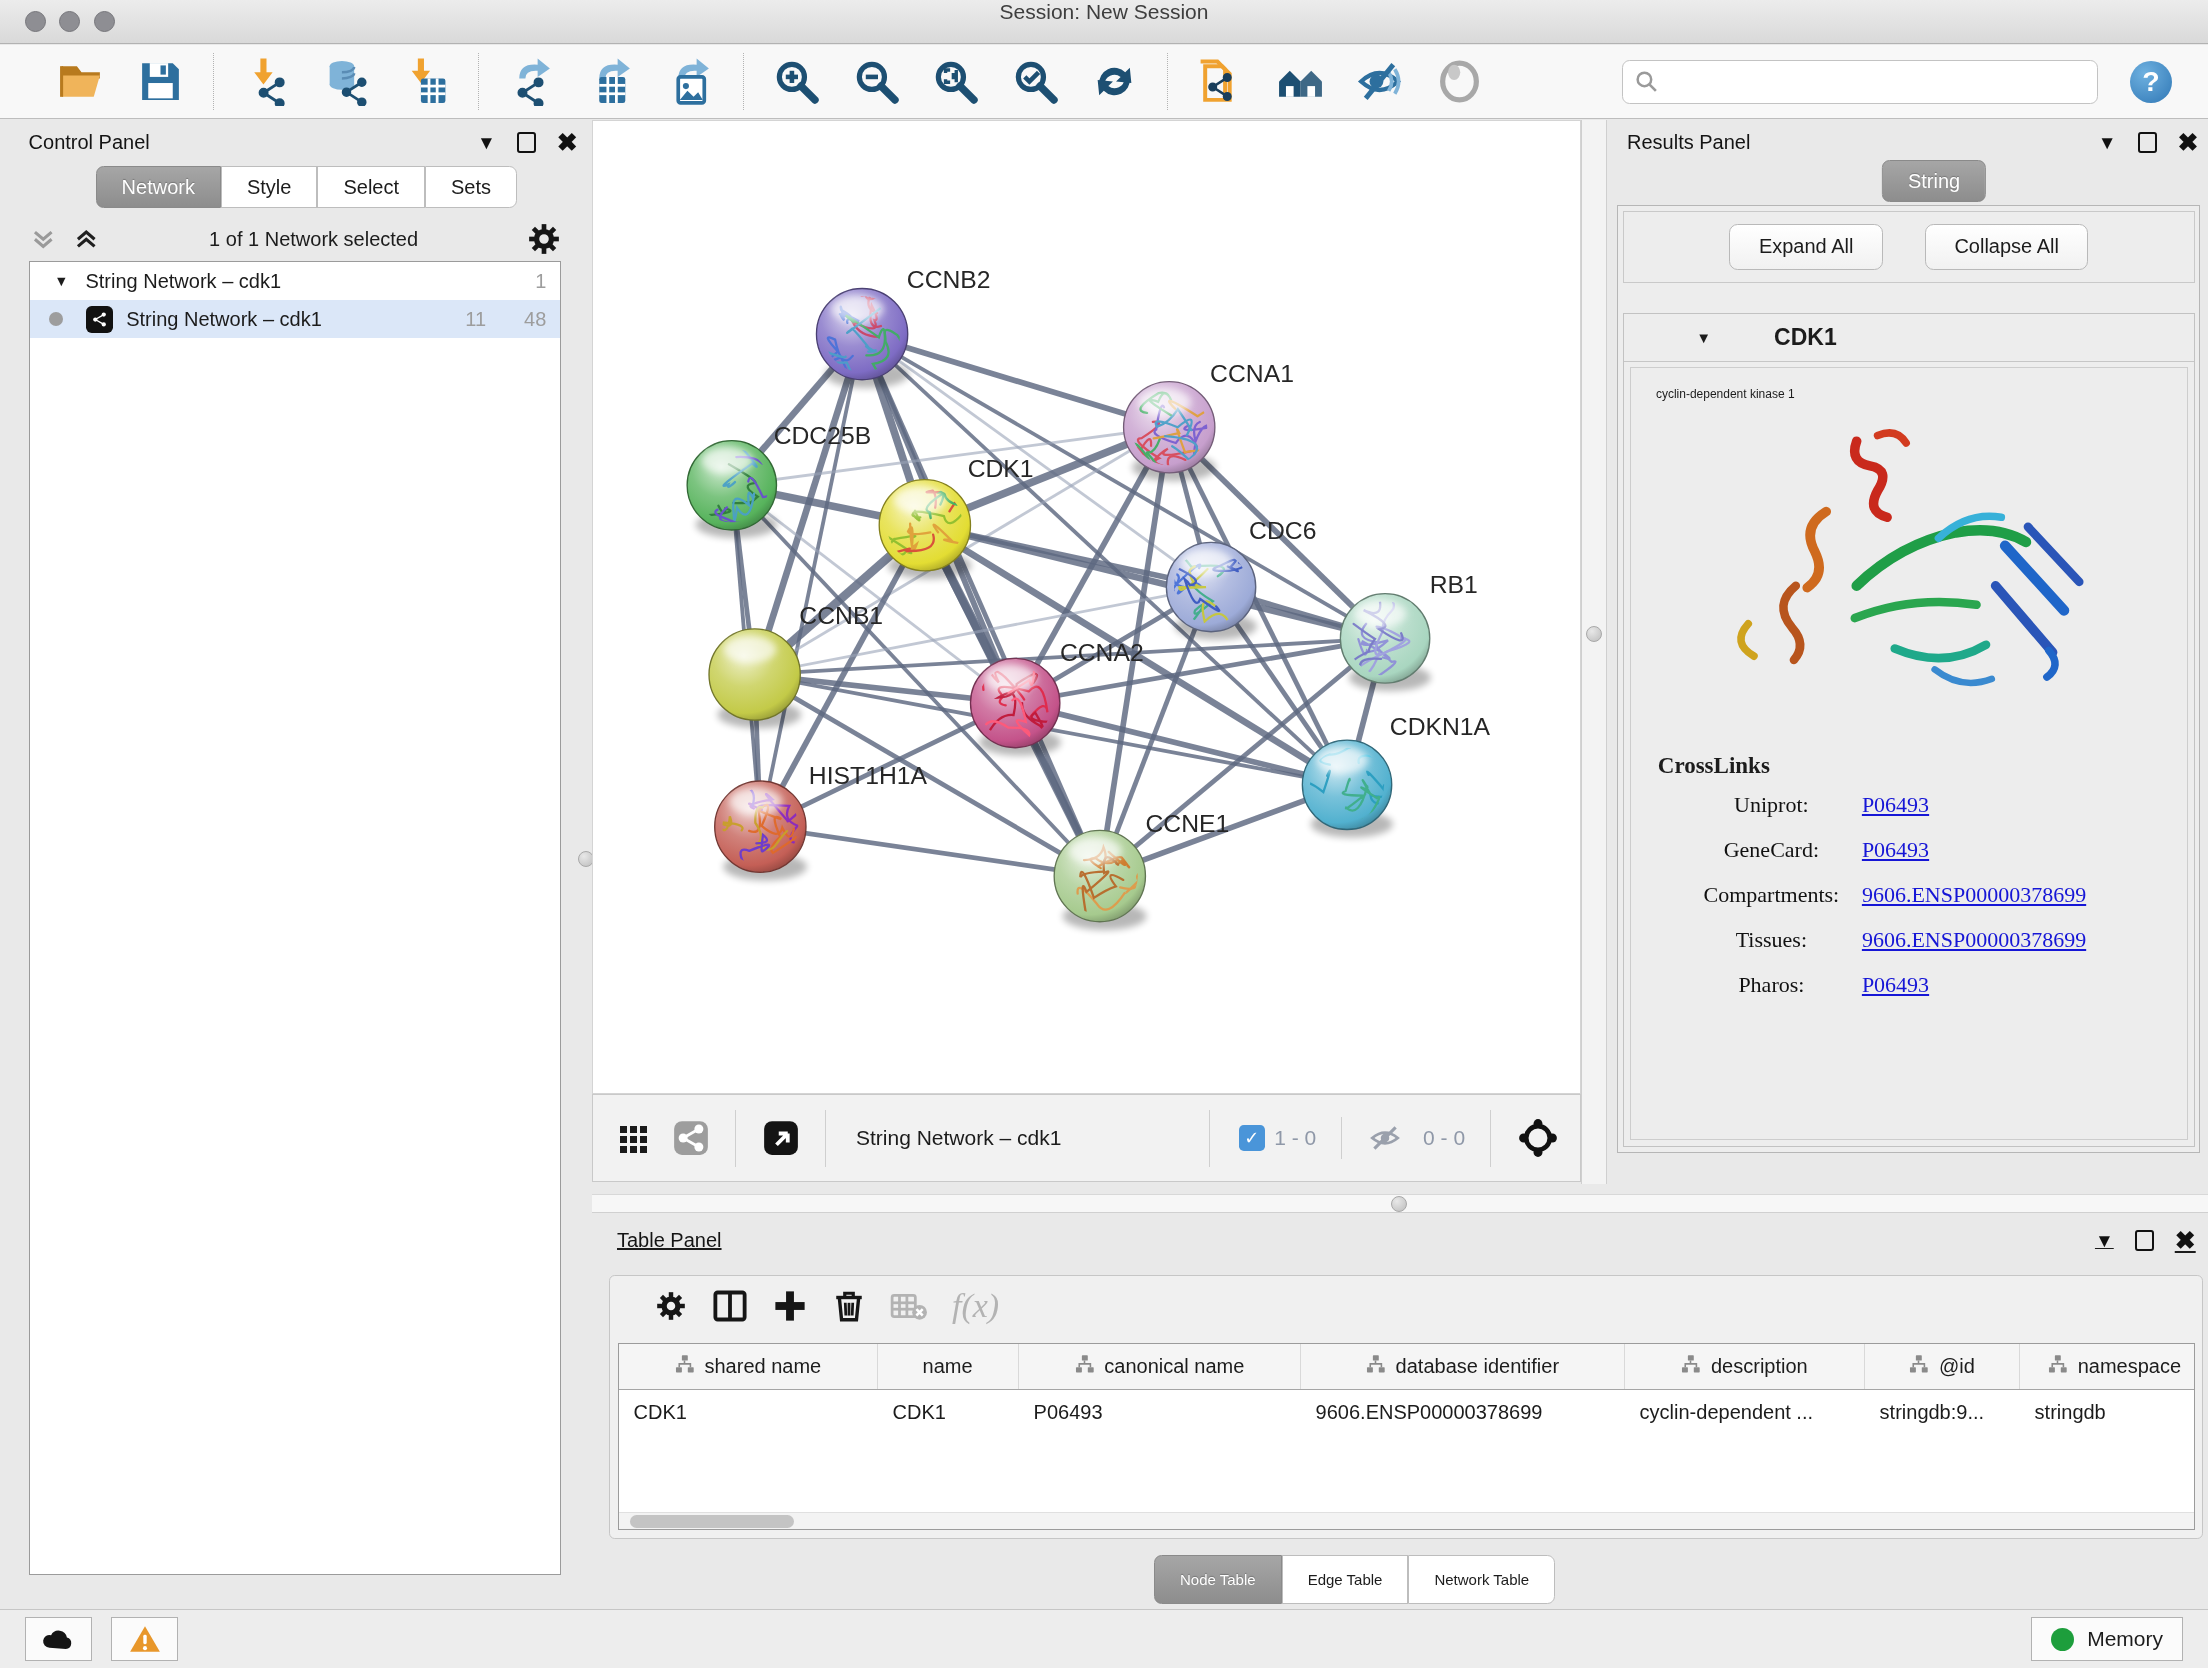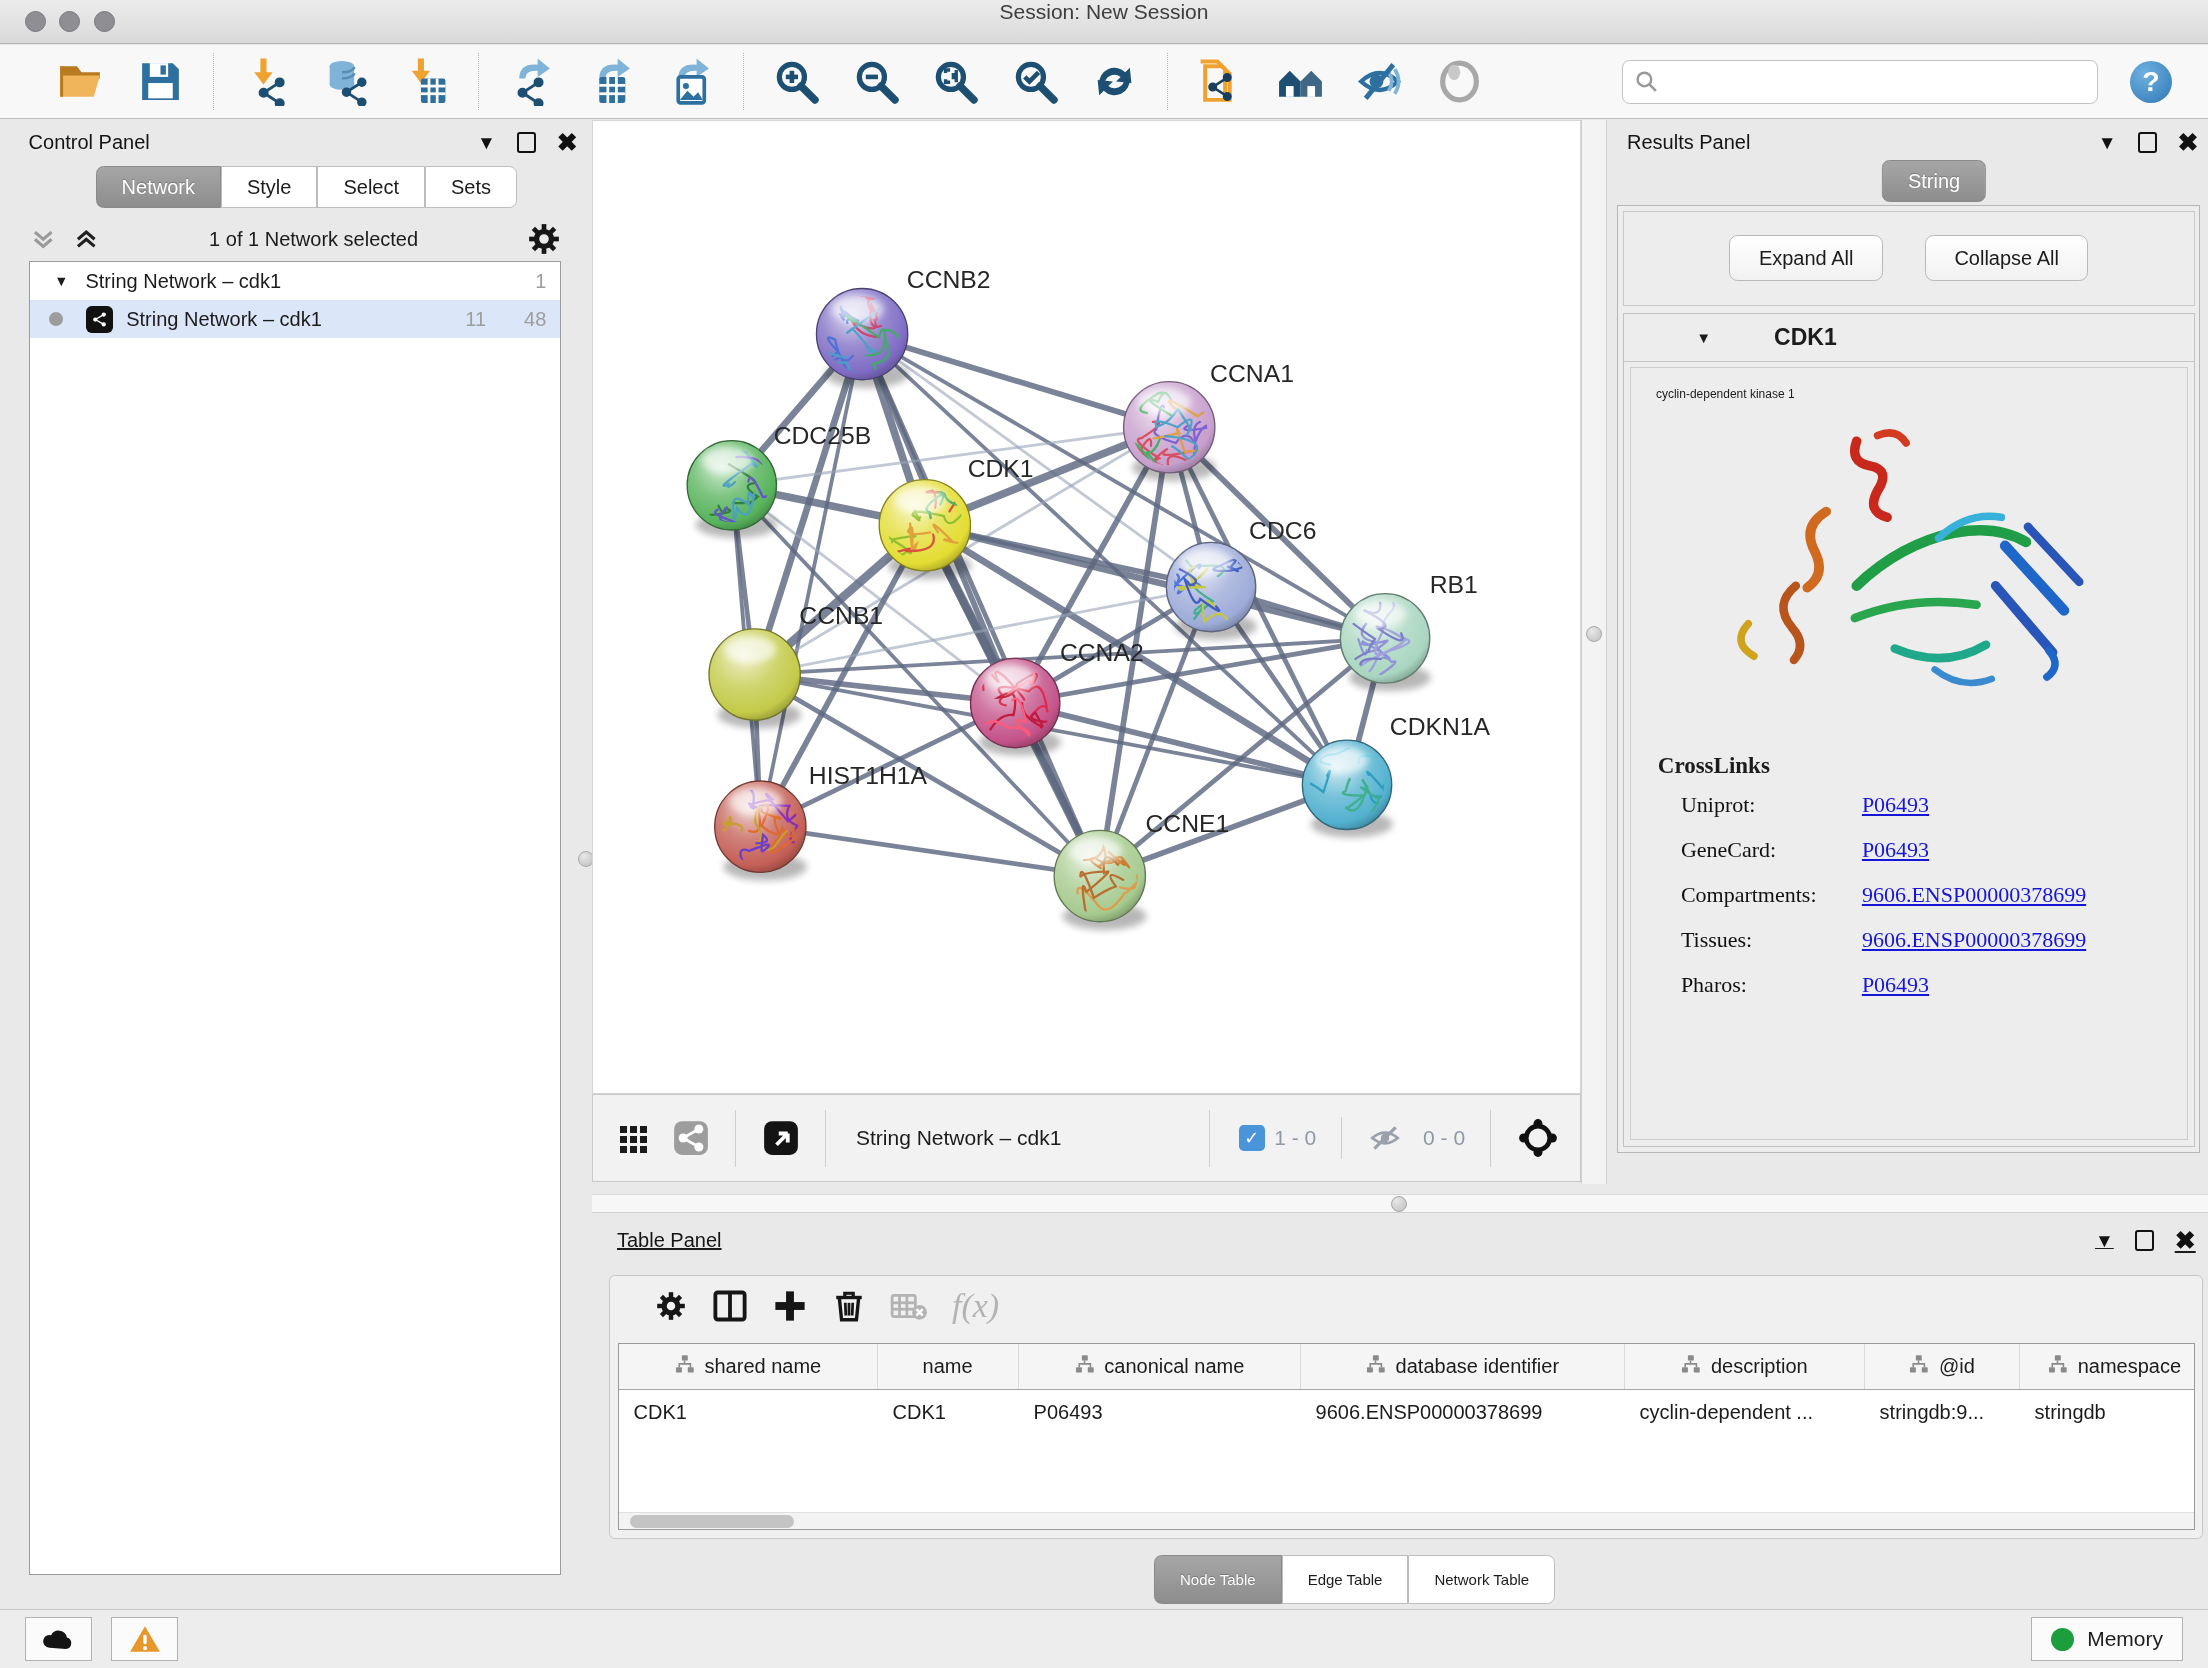--- a/index.html
+++ b/index.html
@@ -73,33 +73,33 @@
   #net-title { margin-left:15px; }
   .nt-count { color:#8f98a8; font-size:21px; margin:0 9.5px; }
   .nt-check { width:26px; height:26px; border-radius:4.8px; background:#4a95d9; display:inline-flex;
     align-items:center; justify-content:center; color:#fff; font-size:18px; margin-left:13.3px; }
 
   
   #results-panel { position:absolute; left:1606px; top:120px; width:602px; height:1037px; }
   #rp-header { padding:9.5px 9.5px 0 21px; }
   #rp-tab { position:absolute; left:50%; transform:translateX(-50%); top:40px; border-radius:7.6px; }
   #rp-box { position:absolute; left:11.4px; right:7.6px; top:85px; bottom:3.8px; border:1.9px solid #b6b6b6; background:#ededed; }
-  #rp-buttons { margin:4.8px; height:95px; border:1px solid #c9c9c9; display:flex; align-items:center; justify-content:center; gap:42px; }
+  #rp-buttons { margin:4.8px; height:72px; border:1px solid #c9c9c9; display:flex; align-items:center; justify-content:center; gap:42px; }
   .rp-btn { height:46px; padding:0 28.5px; background:linear-gradient(#ffffff,#f1f1f1); border:1px solid #b9b9b9;
     border-radius:8.6px; font-size:20px; display:flex; align-items:center; cursor:pointer; }
   #rp-section { position:absolute; left:4.8px; right:4.8px; top:107px; bottom:5.7px; border:1px solid #c2c2c2; }
   #rp-sec-header { height:48px; display:flex; align-items:center; border-bottom:1px solid #c6c6c6; padding-left:72px; }
   #rp-sec-header .caret { font-size:15px; margin-right:63px; cursor:pointer; }
   #rp-sec-header .gene { font-size:23px; font-weight:bold; }
   #rp-sec-body { position:absolute; left:5.7px; right:5.7px; top:53px; bottom:5.7px; border:1px solid #cdcdcd; padding:19px 25px; overflow:hidden; }
   #rp-desc { font-size:12px; }
   #rp-protein { display:block; margin:23px auto 5.7px auto; }
   #rp-xl { font-family:Liberation Serif, serif; margin-top:15px; }
   #rp-xl h3 { font-size:23px; margin:0 0 13.3px 1.9px; }
-  .xl-row { display:flex; font-size:22px; margin:0 0 19px 25px; }
+  .xl-row { display:flex; font-size:22px; margin:0 0 19px 25px;text-align:center; }
   .xl-label { width:181px; color:#111; }
   .xl-link { color:#1616d6; text-decoration:underline; cursor:pointer; }
 
   
   #table-panel { position:absolute; left:592px; top:1220px; width:1617px; height:394px;text-decoration:underline; }
   #tp-header { padding:7.6px 13.3px 0 25px; }
   #tp-container { position:absolute; left:17px; right:5.7px; top:55px; height:264px;
     background:#f0f0f0; border:1.9px solid #c6c6c6; border-radius:5.7px; }
   #tp-toolbar { height:59px; display:flex; align-items:center; gap:24px; padding-left:44px; }
   .tp-icon { display:inline-flex; cursor:pointer; }

